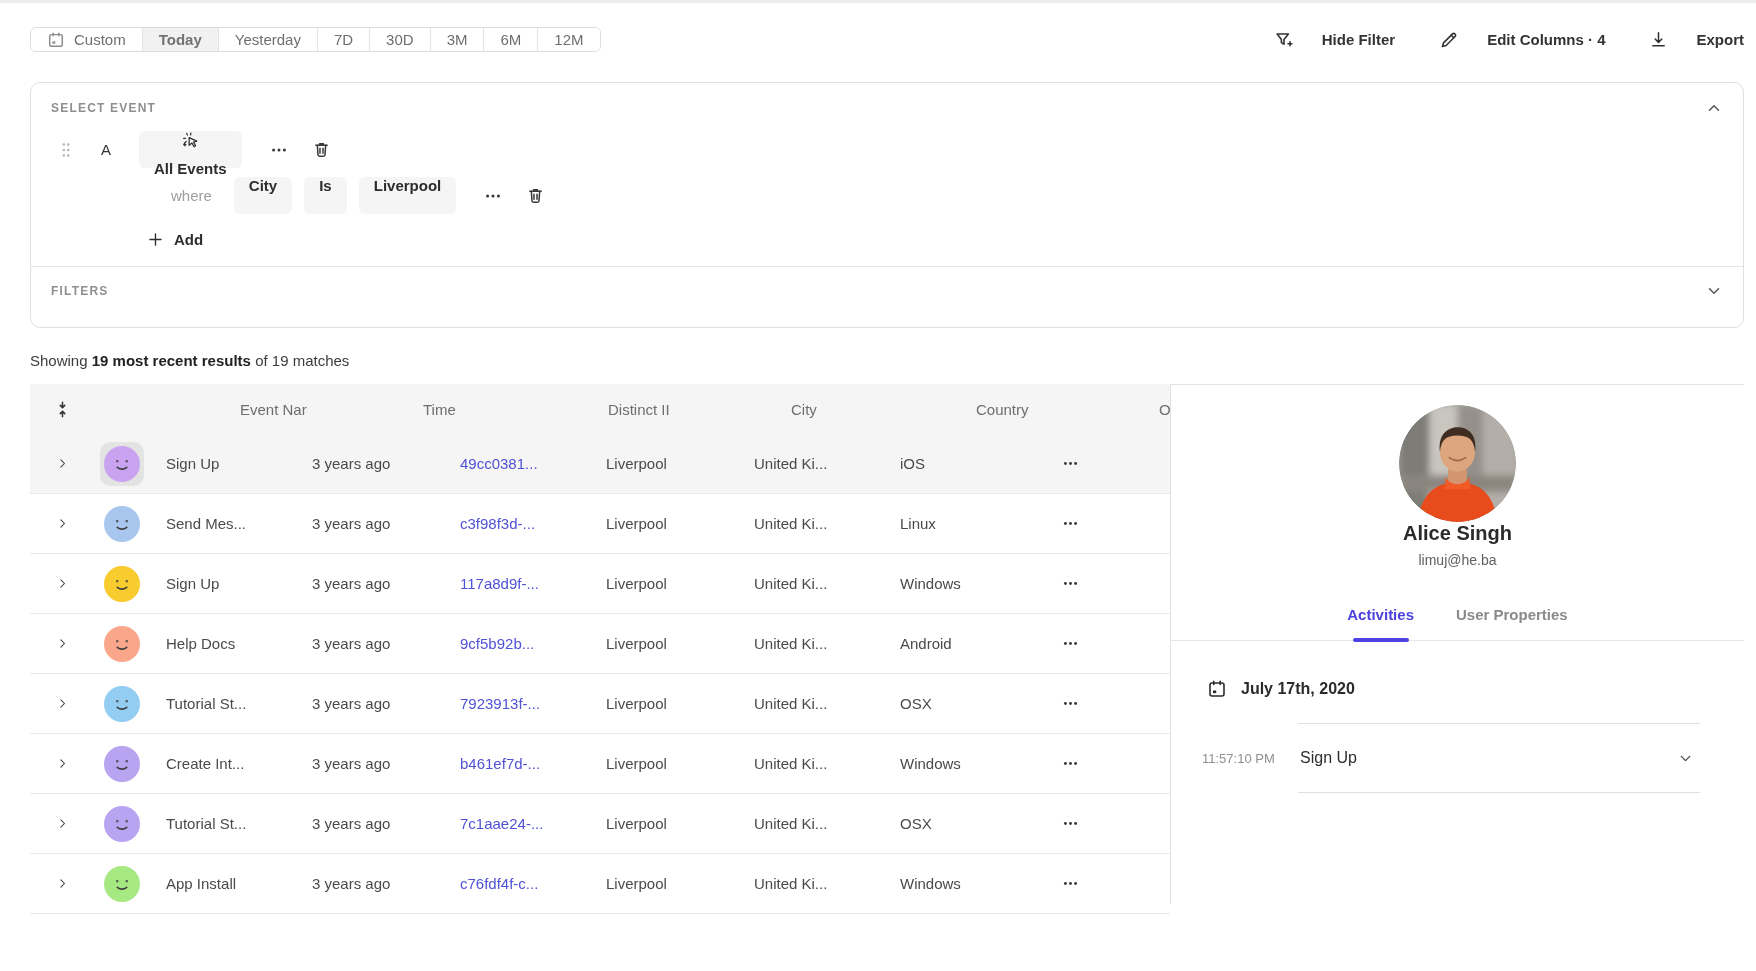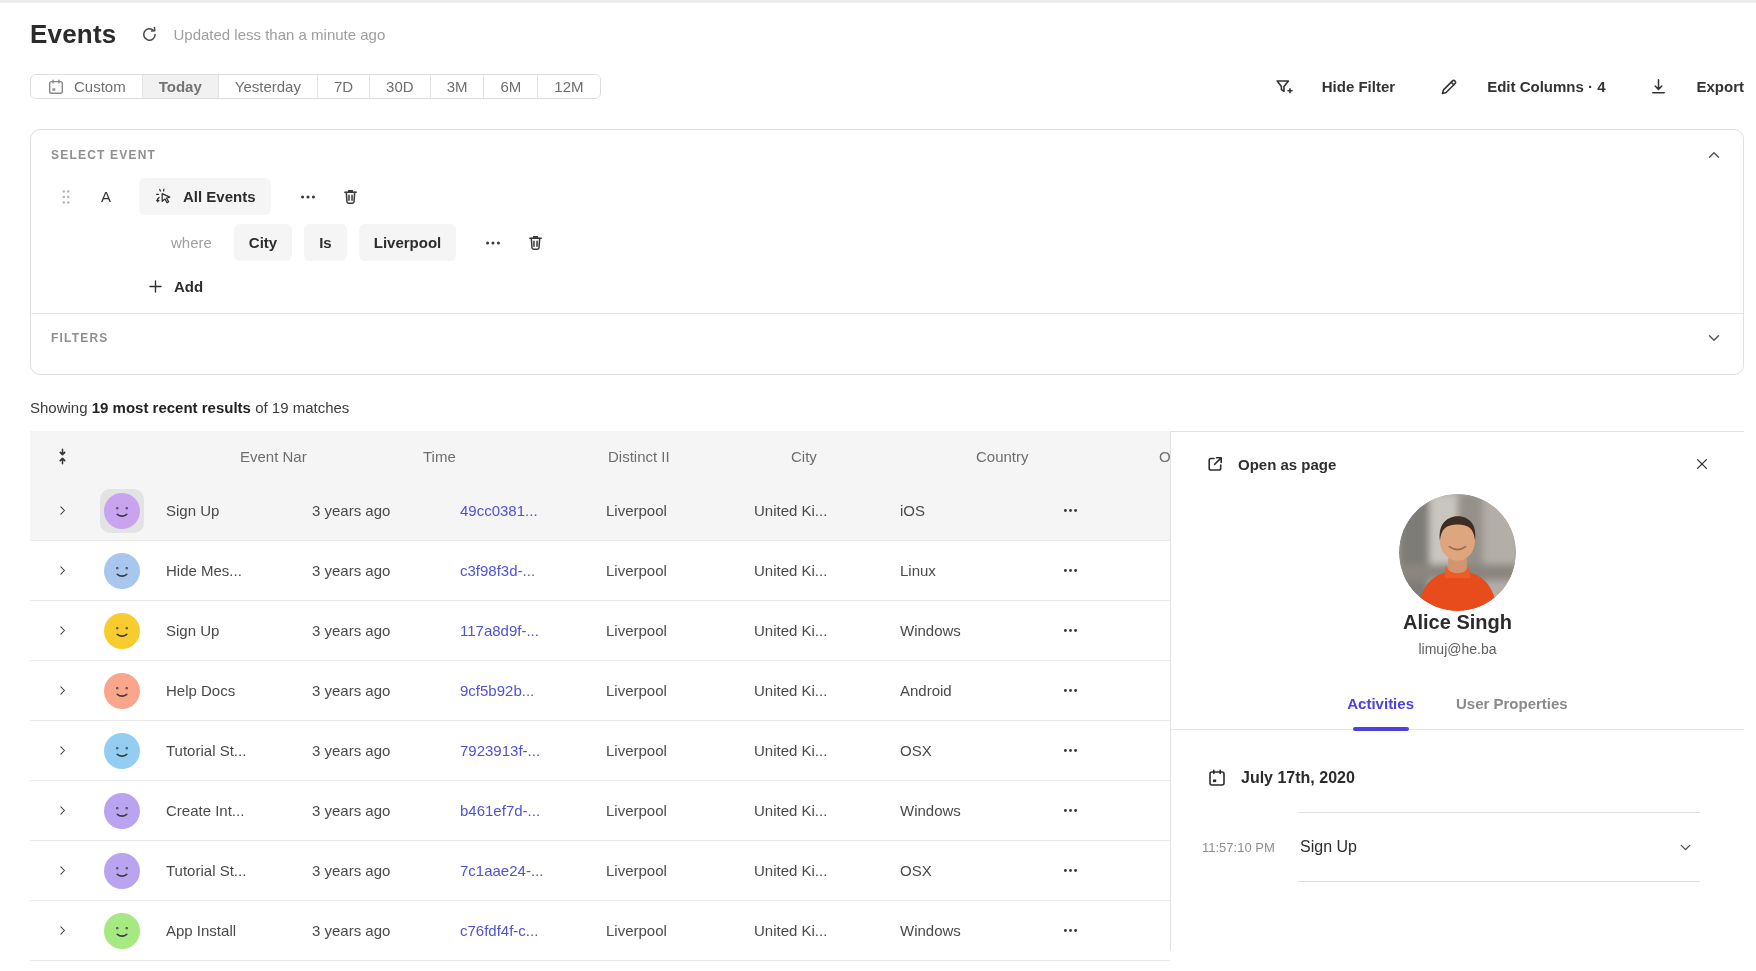--- a/index.html
+++ b/index.html
@@ -41,21 +41,21 @@
   .search input::placeholder{color:#9c9c9c;}
 
   
   .card{margin-top:30px;border:1px solid #e0e0e0;border-radius:10px;padding:16px 20px 0 20px;}
   .card-label-row{display:flex;justify-content:space-between;align-items:center;}
   .card-label{font-size:12px;letter-spacing:1.2px;color:#8f8f8f;font-weight:600;}
   .clause-row{display:flex;align-items:center;margin-top:14px;}
   .drag{color:#b5b5b5;margin-left:10px;display:flex;cursor:grab;}
   .clause-letter{margin-left:30px;font-size:15px;color:#333;}
   .chip{display:inline-flex;align-items:center;gap:10px;background:var(--chip);border-radius:6px;height:37px;
-    padding:0 15px;font-size:15px;font-weight:700;color:#2d2d2d;border:none;cursor:pointer;font-family:inherit;}
+    padding:0 15px;font-size:15px;font-weight:700;color:#2d2d2d;border:none;cursor:pointer;font-family:inherit;flex-direction:column;}
   .chip.ev{margin-left:28px;}
   .icnbtn{background:none;border:none;color:#3a3a3a;cursor:pointer;display:flex;align-items:center;padding:0;}
   .where-row{display:flex;align-items:center;margin-top:9px;margin-left:120px;gap:12px;}
   .where-word{font-size:15px;color:#9e9e9e;margin-right:10px;}
   .add-row{display:flex;align-items:center;gap:10px;margin:17px 0 18px 96px;font-size:15px;font-weight:600;
     color:#2d2d2d;background:none;border:none;cursor:pointer;font-family:inherit;}
   .filters-row{border-top:1px solid #e6e6e6;margin:12px -20px;padding:0 20px;height:49px;display:flex;
     justify-content:space-between;align-items:center;}
 
   
@@ -187,29 +187,20 @@
         <circle cx="13" cy="15" r="0.4"></circle>
         <circle cx="23" cy="15" r="0.4"></circle>
         <path d="M13 21.5q5 4 10 0"></path>
       </g>
     </symbol>
 </svg>
 
 <div class="top-line"></div>
 <div class="page">
 
-  <div class="hdr">
-    <div class="hdr-title">Events</div>
-    <span class="hdr-refresh">
-        <svg class="ic" width="19" height="19">
-          <use href="#i-refresh"></use>
-        </svg>
-      </span>
-    <div class="hdr-updated">Updated less than a minute ago</div>
-  </div>
 
   <div class="controls">
     <div class="seg">
       <button class="seg-btn">
         <span class="i">
             <svg class="ic" width="18" height="18">
               <use href="#i-calendar"></use>
             </svg>
           </span>
         <span>Custom</span>
@@ -397,21 +388,21 @@
           </div>
         <div class="cell c-center">
             <span class="avatar-hit">
               <span class="avatar" style="background: rgb(169, 198, 238);">
                 <svg viewBox="0 0 36 36">
                   <use href="#i-face"></use>
                 </svg>
               </span>
             </span>
           </div>
-        <div class="cell">Hide Mes...</div>
+        <div class="cell">Send Mes...</div>
         <div class="cell">3 years ago</div>
         <div class="cell c-id">c3f98f3d-...</div>
         <div class="cell">Liverpool</div>
         <div class="cell">United Ki...</div>
         <div class="cell">Linux</div>
         <div class="cell c-actions">
             <span class="icnbtn">
               <svg class="ic" width="17" height="17">
                 <use href="#i-dots"></use>
               </svg>
@@ -606,35 +597,20 @@
             <span class="icnbtn">
               <svg class="ic" width="17" height="17">
                 <use href="#i-dots"></use>
               </svg>
             </span>
           </div>
       </div>
     </div>
 
     <div class="panel">
-      <div class="panel-top">
-        <button class="open-page">
-          <span class="i">
-              <svg class="ic" width="20" height="20">
-                <use href="#i-extlink"></use>
-              </svg>
-            </span>
-          <span>Open as page</span>
-        </button>
-        <button class="close-btn">
-            <svg class="ic" width="16" height="16">
-              <use href="#i-close"></use>
-            </svg>
-          </button>
-      </div>
 
       <svg class="photo" viewBox="0 0 100 100">
         <defs>
           <clipPath id="pc">
               <circle cx="50" cy="50" r="50"></circle>
             </clipPath>
           <filter id="pb" x="-20%" y="-20%" width="140%" height="140%">
               <feGaussianBlur stdDeviation="3"></feGaussianBlur>
             </filter>
         </defs>

